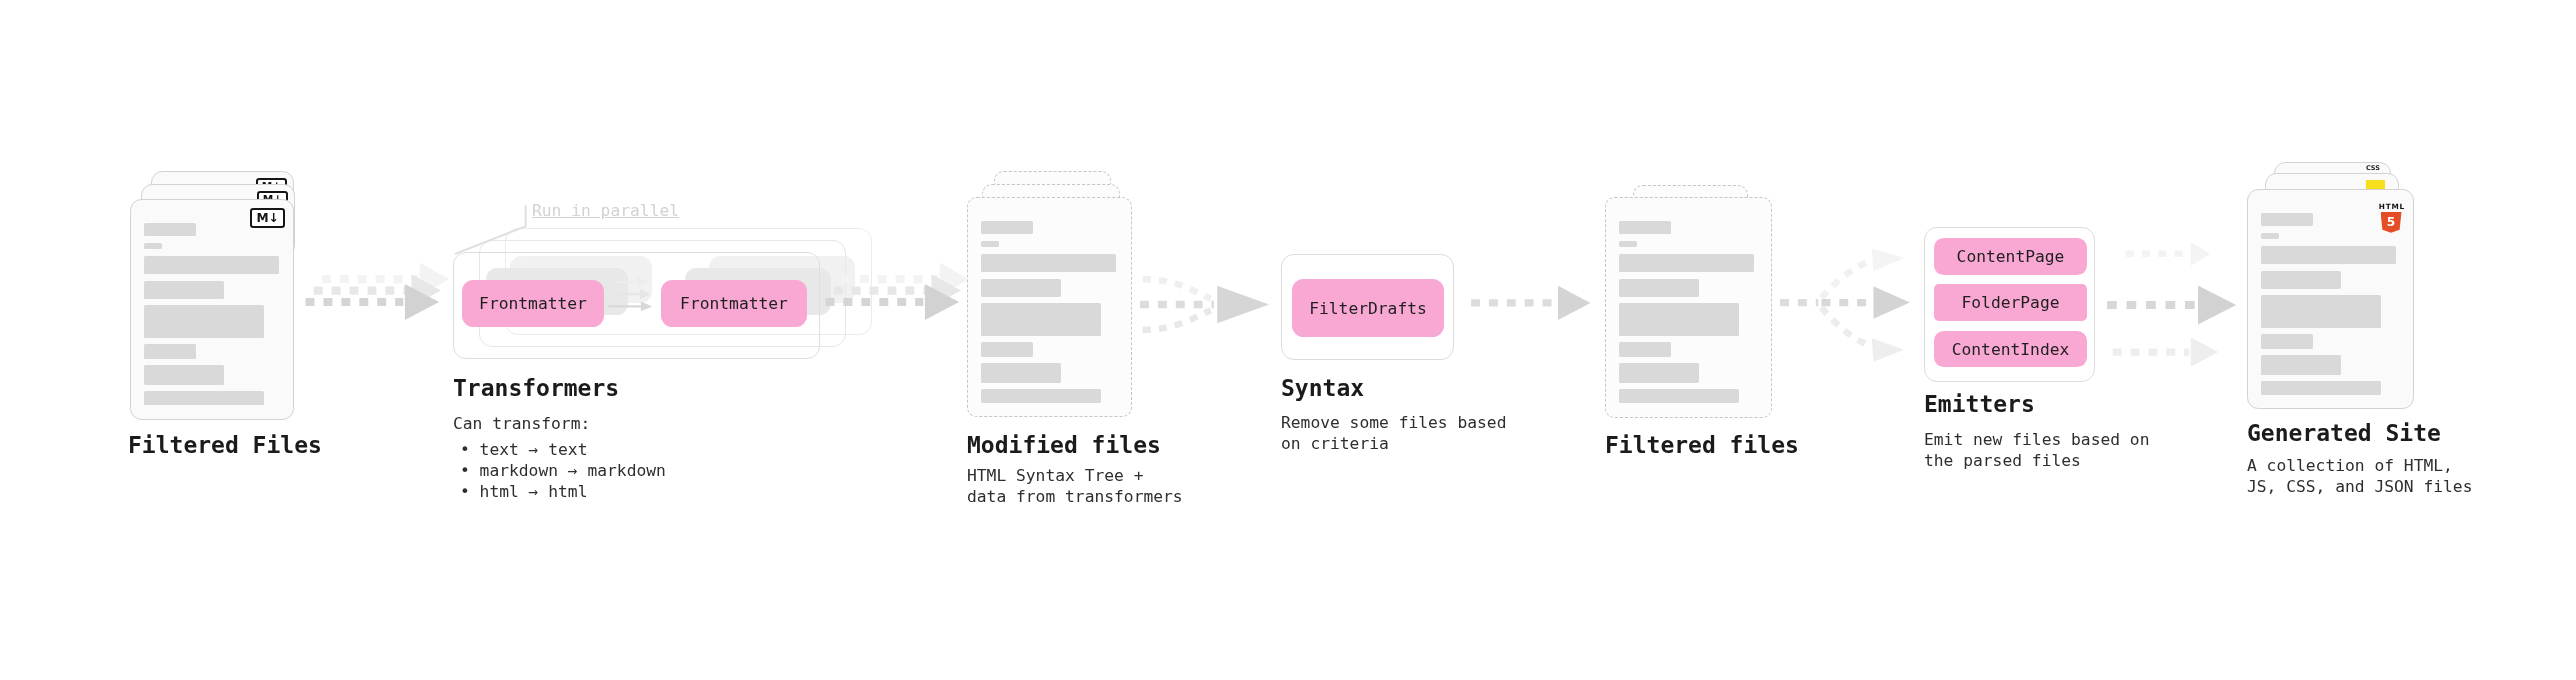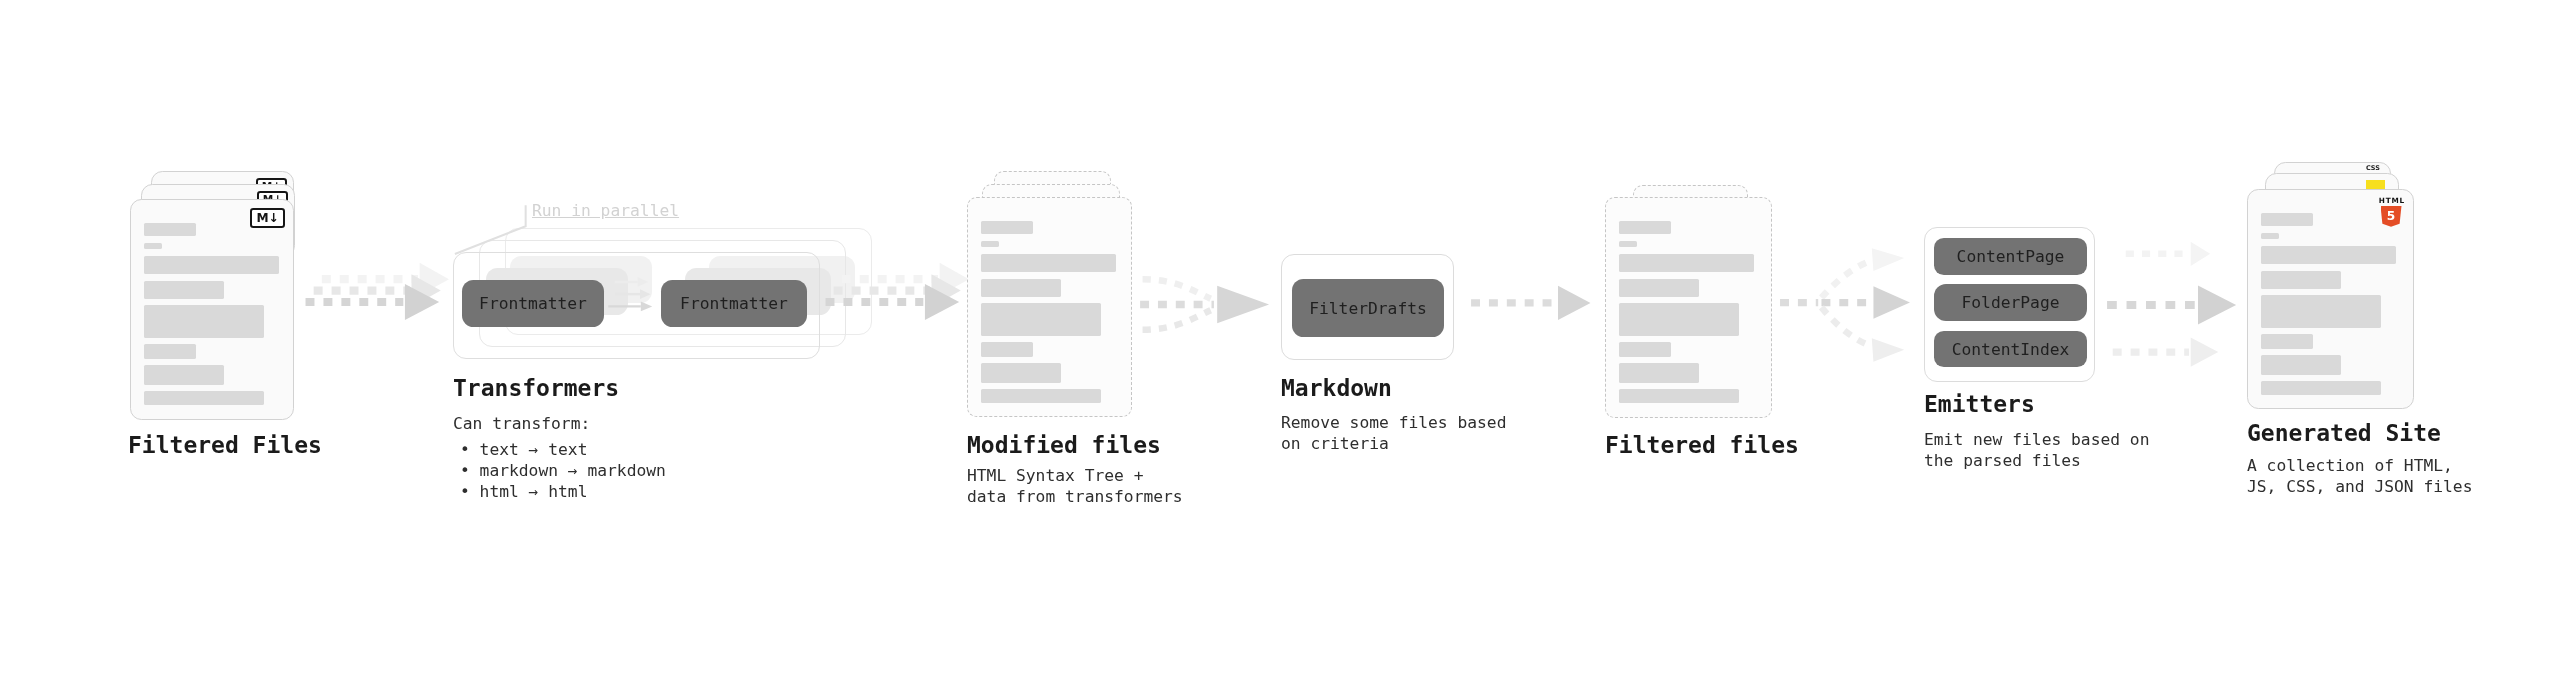--- a/index.html
+++ b/index.html
@@ -16,30 +16,30 @@
   .b7{width:80px;height:19.5px}.b8{width:120px;height:14px}
   
   .md-badge{position:absolute;top:8.1px;right:8.1px;border:2px solid #151515;border-radius:3.3px;
             background:#fff;color:#151515;font:bold 12.2px "DejaVu Sans",sans-serif;
             padding:0.8px 4.1px;line-height:1.2;}
   .md-badge.small{font-size:10.6px;top:5.7px;right:6.5px;padding:0 3.3px;}
   .css-badge{position:absolute;top:2.4px;right:8.1px;width:18px;text-align:center;}
   .css-badge .txt{font:bold 6.5px "DejaVu Sans",sans-serif;color:#222;display:block;line-height:7.3px;}
   .css-badge .bar-blue{height:3.3px;background:#2965f1;margin-top:0.8px;border-radius:0.8px;}
   .js-badge{position:absolute;top:5.7px;right:13px;width:19.5px;height:13px;background:#f7df1e;}
-  .html5-badge{position:absolute;top:6px;right:9.8px;width:24.4px;text-align:center;}
+  .html5-badge{position:absolute;top:12px;right:9.8px;width:24.4px;text-align:center;}
   .html5-badge .txt{font:bold 7.3px "DejaVu Sans",sans-serif;color:#111;letter-spacing:0.8px;display:block;}
   .html5-shield{width:21px;height:21px;margin:0.8px auto 0;background:#e44d26;
                 clip-path:polygon(0% 0%,100% 0%,91% 85%,50% 100%,9% 85%);
                 display:flex;align-items:center;justify-content:center;
                 color:#fff;font:bold 12.2px "DejaVu Sans",sans-serif;}
   
   .tbox{position:absolute;border:1.6px solid #e3e3e3;border-radius:13px;box-sizing:border-box;background:transparent;}
   .pill{position:absolute;display:flex;align-items:center;justify-content:center;
-        background:#737373;color:#1f1f1f;border-radius:11.4px;
+        background:#f9a8d4;color:#1f1f1f;border-radius:11.4px;
         font:500 16.3px "DejaVu Sans Mono",monospace;white-space:nowrap;text-align:right;}
   .ghost{position:absolute;border-radius:11.4px;}
   .g1{background:#e8e8e8;}
   .g2{background:#f1f1f1;}
   
   .label{position:absolute;font:600 23px "DejaVu Sans Mono",monospace;color:#1b1b1b;white-space:nowrap;}
   .desc{position:absolute;font:400 16.3px "DejaVu Sans Mono",monospace;color:#2e2e2e;white-space:nowrap;line-height:21px;}
   .callout-text{position:absolute;font:400 16.3px "DejaVu Sans Mono",monospace;color:#d2d2d2;white-space:nowrap;text-decoration:underline;}
   svg{position:absolute;overflow:visible;}
 </style>
@@ -156,21 +156,21 @@
   <svg style="left:1136px;top:268px;" width="138" height="73" viewBox="0 0 170 90">
     <path d="M8,14 C50,14 70,28 92,38" fill="none" stroke="#efefef" stroke-width="8" stroke-dasharray="10 10"></path>
     <path d="M8,76 C50,76 70,62 92,52" fill="none" stroke="#e8e8e8" stroke-width="8" stroke-dasharray="10 10"></path>
     <line x1="5" y1="45" x2="96" y2="45" stroke="#dcdcdc" stroke-width="9" stroke-dasharray="11 11"></line>
     <polygon points="100,22 164,45 100,68" fill="#d6d6d6"></polygon>
   </svg>
 
   <div>
     <div class="tbox" style="left:1281px;top:254px;width:173px;height:106px;border-color:#dcdcdc;background:#fff;"></div>
     <div class="pill" style="left:1292px;top:279px;width:152px;height:58px;">FilterDrafts</div>
-    <div class="label" style="left:1281px;top:375px;">Markdown</div>
+    <div class="label" style="left:1281px;top:375px;">Syntax</div>
     <div class="desc" style="left:1281px;top:412px;">Remove some files based</div>
     <div class="desc" style="left:1281px;top:433px;">on criteria</div>
   </div>
 
   <svg style="left:1467px;top:276px;" width="130" height="57" viewBox="0 0 160 70">
     <line x1="5" y1="33" x2="110" y2="33" stroke="#dcdcdc" stroke-width="9" stroke-dasharray="11 11"></line>
     <polygon points="112,12 152,33 112,54" fill="#d4d4d4"></polygon>
   </svg>
 
   <div>
@@ -196,21 +196,21 @@
     <polygon points="118,5 158,17 120,33" fill="#f4f4f4"></polygon>
     <line x1="56" y1="72" x2="118" y2="72" stroke="#d8d8d8" stroke-width="9" stroke-dasharray="11 11"></line>
     <polygon points="120,52 165,72 120,92" fill="#d4d4d4"></polygon>
     <path d="M56,78 Q86,114 116,125" fill="none" stroke="#ececec" stroke-width="8" stroke-dasharray="10 10"></path>
     <polygon points="118,116 158,130 120,145" fill="#eeeeee"></polygon>
   </svg>
 
   <div>
     <div class="tbox" style="left:1924px;top:227px;width:171px;height:155px;border-color:#dcdcdc;background:#fff;"></div>
     <div class="pill" style="left:1934px;top:238px;width:153px;height:37px;border-radius:9.8px;">ContentPage</div>
-    <div class="pill" style="left:1934px;top:284px;width:153px;height:37px;border-radius:12px;">FolderPage</div>
+    <div class="pill" style="left:1934px;top:284px;width:153px;height:37px;border-radius:5px;">FolderPage</div>
     <div class="pill" style="left:1934px;top:331px;width:153px;height:36px;border-radius:9.8px;">ContentIndex</div>
     <div class="label" style="left:1924px;top:391px;">Emitters</div>
     <div class="desc" style="left:1924px;top:429px;text-align:center;">Emit new files based on</div>
     <div class="desc" style="left:1924px;top:450px;">the parsed files</div>
   </div>
 
   <svg style="left:2103px;top:240px;" width="138" height="130" viewBox="0 0 170 160">
     <line x1="28" y1="17" x2="106" y2="17" stroke="#f3f3f3" stroke-width="8" stroke-dasharray="10 10"></line>
     <polygon points="108,2 132,17 108,32" fill="#f4f4f4"></polygon>
     <line x1="5" y1="80" x2="114" y2="80" stroke="#d7d7d7" stroke-width="10" stroke-dasharray="12 12"></line>

